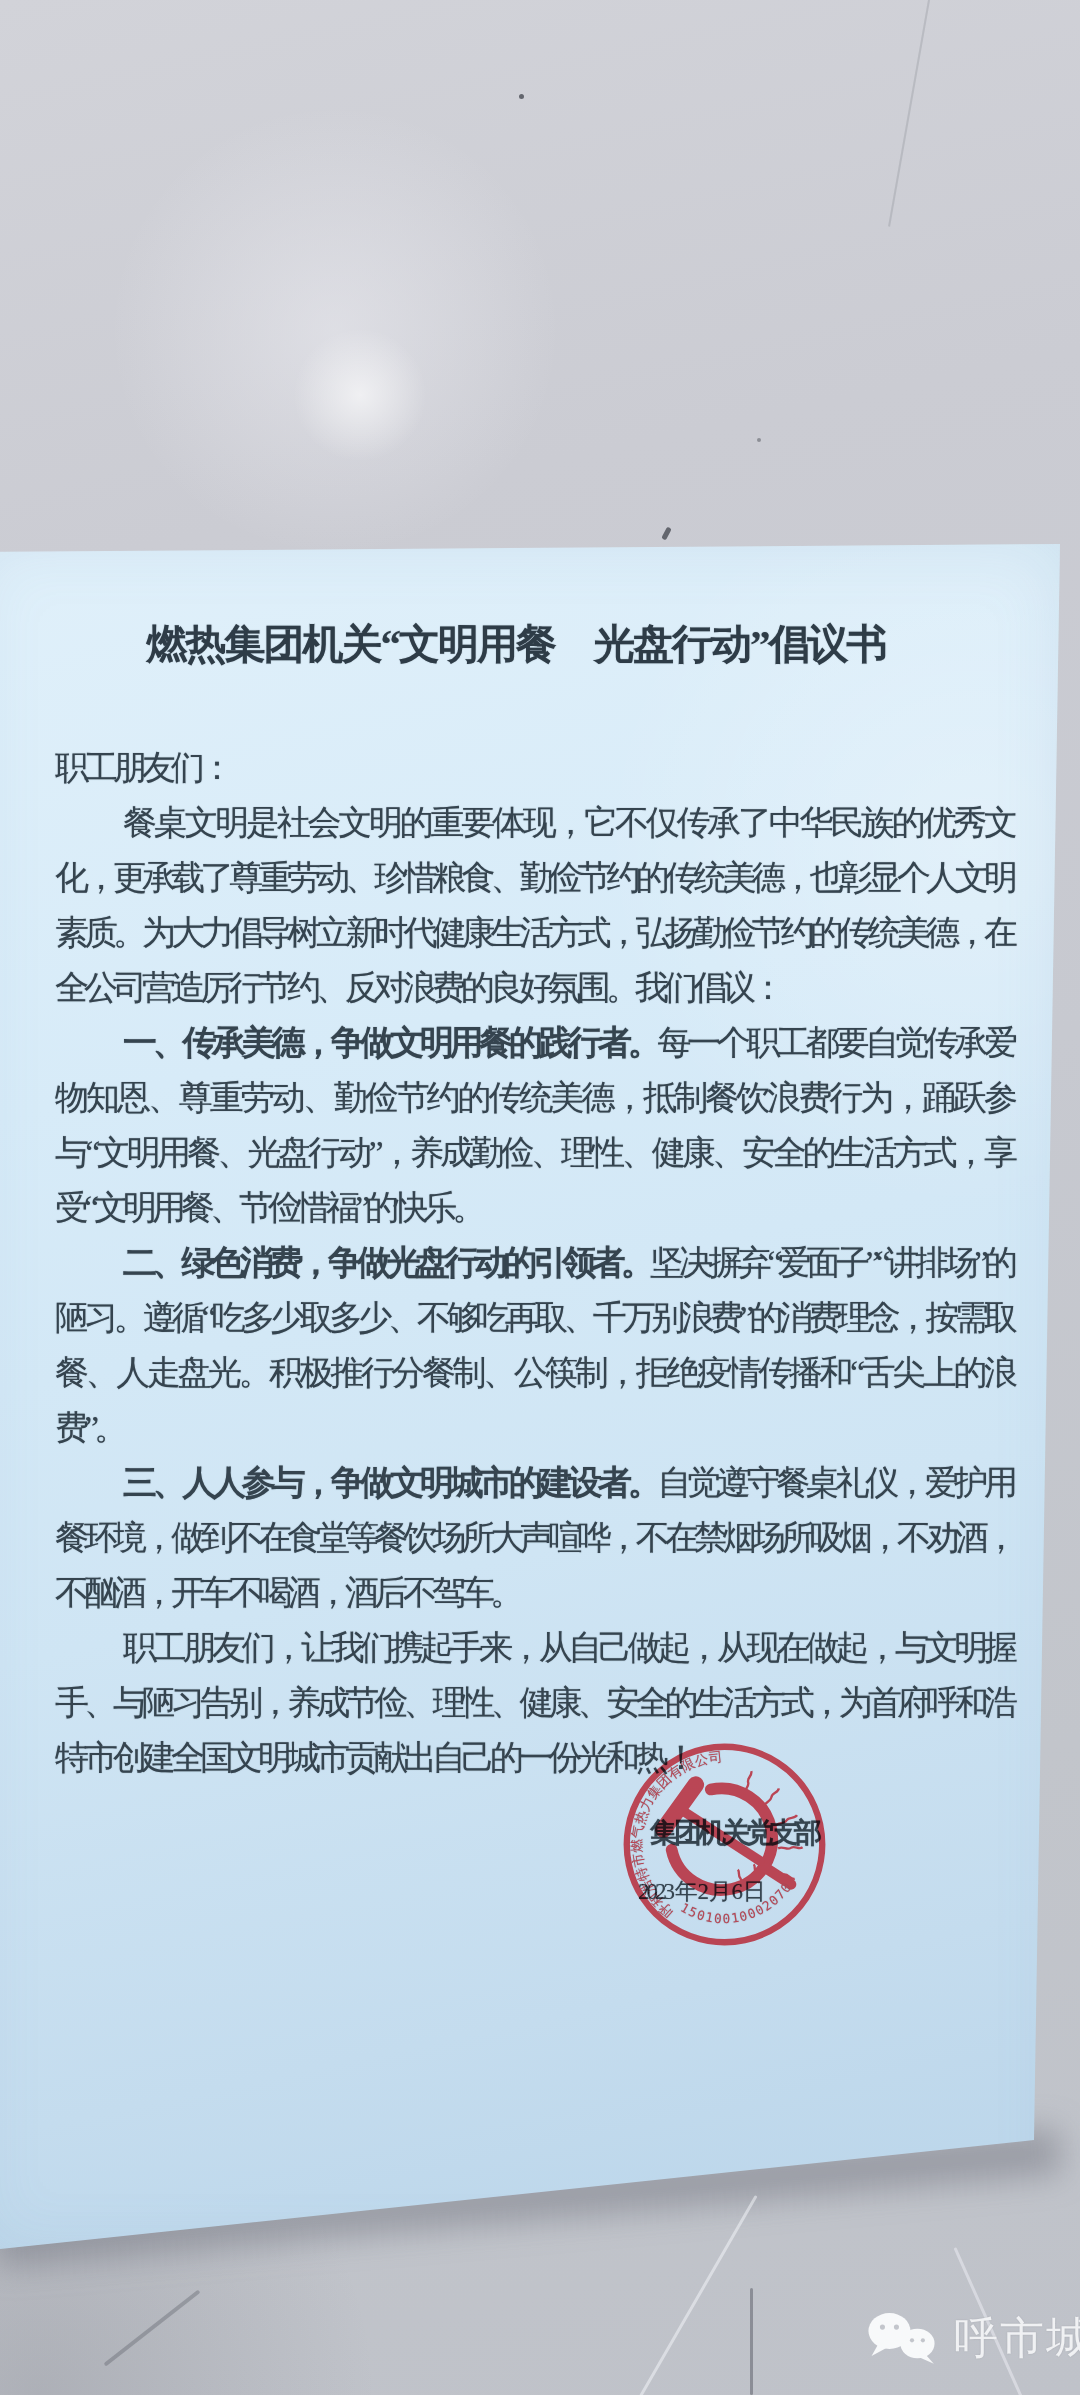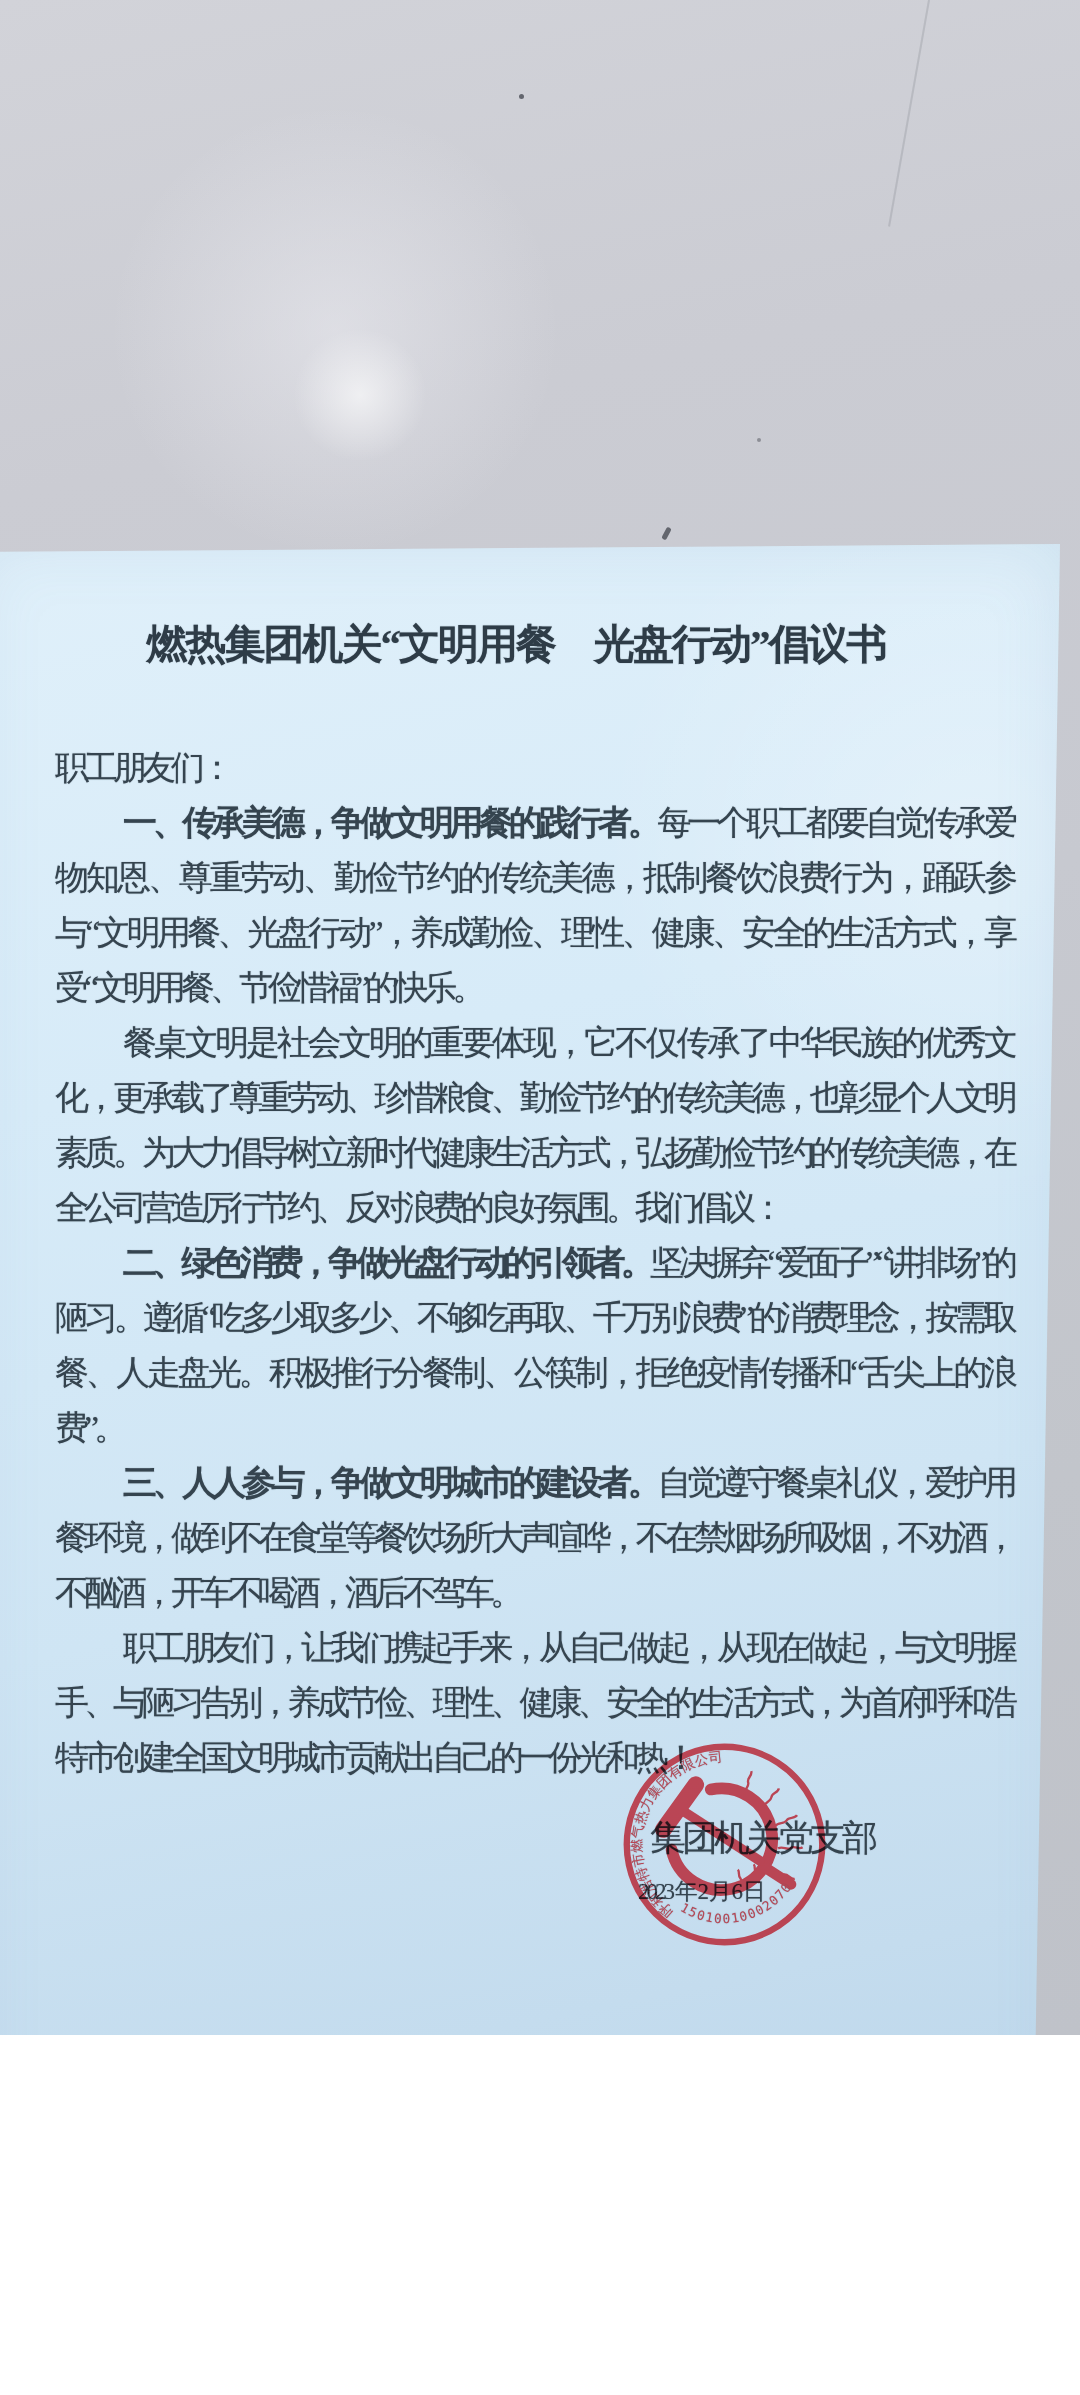--- a/index.html
+++ b/index.html
@@ -1,21 +1,21 @@
 <!DOCTYPE html>
 <html><head>
 <meta charset="utf-8">
 <style>
   html,body{margin:0;padding:0;}
   body{
     width:1080px;height:2395px;overflow:hidden;
     font-family:"Liberation Serif","DejaVu Serif",serif;
   }
   .scene{
-    position:relative;width:1080px;height:2035px;overflow:hidden;
+    position:relative;width:1080px;height:2395px;overflow:hidden;
     background:
       radial-gradient(circle 95px at 360px 395px, rgba(255,255,255,.6), rgba(255,255,255,0) 70%),
       radial-gradient(circle 300px at 335px 330px, rgba(242,242,247,.45), rgba(255,255,255,0) 75%),
       radial-gradient(circle 420px at 40px 2395px, rgba(88,90,100,.18), rgba(88,90,100,0) 80%),
       linear-gradient(168deg,#d2d3d9 0%, #cbccd3 22%, #c7c9d0 48%, #c2c5cb 75%, #bfc2c9 100%);
   }
   .seam{position:absolute;background:rgba(120,122,132,.25);}
   .speck{position:absolute;border-radius:50%;background:#63666e;}
   .crease{position:absolute;border-radius:2px;}
   .paper-shadow{
@@ -45,21 +45,21 @@
   .doc-body{
     position:absolute;left:83px;top:202px;width:958px;
     font-size:34px;line-height:55px;letter-spacing:-5px;
     text-align:justify;
   }
   .doc-body p{margin:0;text-indent:2em;}
   .doc-body p.salutation{text-indent:0;}
   .doc-body b{font-weight:700;}
   .signature{
     position:absolute;left:678px;top:1276px;
-    font-size:36px;letter-spacing:-4px;white-space:nowrap;
+    font-size:28px;letter-spacing:-4px;white-space:nowrap;font-weight:bold;
   }
   .docdate{
     position:absolute;left:666px;top:1338px;
     font-size:23px;letter-spacing:-3px;white-space:nowrap;
   }
   .stamp{
     position:absolute;left:645px;top:1199px;
     mix-blend-mode:multiply;opacity:.88;
     transform:rotate(-12deg);
   }
@@ -85,22 +85,22 @@
 
   <div class="paper-shadow"></div>
 
   <div class="paper">
     <div class="ink">
 
       <h1 class="doc-title">燃热集团机关“文明用餐　光盘行动”倡议书</h1>
 
       <div class="doc-body">
         <p class="salutation">职工朋友们：</p>
+        <p><b></b><span>餐桌文明是社会文明的重要体现，它不仅传承了中华民族的优秀文化，更承载了尊重劳动、珍惜粮食、勤俭节约的传统美德，也彰显个人文明素质。为大力倡导树立新时代健康生活方式，弘扬勤俭节约的传统美德，在全公司营造厉行节约、反对浪费的良好氛围。我们倡议：</span></p>
         <p><b>一、传承美德，争做文明用餐的践行者。</b><span>每一个职工都要自觉传承爱物知恩、尊重劳动、勤俭节约的传统美德，抵制餐饮浪费行为，踊跃参与“文明用餐、光盘行动”，养成勤俭、理性、健康、安全的生活方式，享受“文明用餐、节俭惜福”的快乐。</span></p>
-        <p><b></b><span>餐桌文明是社会文明的重要体现，它不仅传承了中华民族的优秀文化，更承载了尊重劳动、珍惜粮食、勤俭节约的传统美德，也彰显个人文明素质。为大力倡导树立新时代健康生活方式，弘扬勤俭节约的传统美德，在全公司营造厉行节约、反对浪费的良好氛围。我们倡议：</span></p>
         <p><b>二、绿色消费，争做光盘行动的引领者。</b><span>坚决摒弃“爱面子”“讲排场”的陋习。遵循“吃多少取多少、不够吃再取、千万别浪费”的消费理念，按需取餐、人走盘光。积极推行分餐制、公筷制，拒绝疫情传播和“舌尖上的浪费”。</span></p>
         <p><b>三、人人参与，争做文明城市的建设者。</b><span>自觉遵守餐桌礼仪，爱护用餐环境，做到不在食堂等餐饮场所大声喧哗，不在禁烟场所吸烟，不劝酒，不酗酒，开车不喝酒，酒后不驾车。</span></p>
         <p><b></b><span>职工朋友们，让我们携起手来，从自己做起，从现在做起，与文明握手、与陋习告别，养成节俭、理性、健康、安全的生活方式，为首府呼和浩特市创建全国文明城市贡献出自己的一份光和热！</span></p>
       </div>
 
       <div class="signature">集团机关党支部</div>
       <div class="docdate">2023 年 2 月 6 日</div>
 
       <svg class="stamp" width="215" height="215" viewBox="0 0 220 220">
         <g stroke="#b8303e" fill="none">

